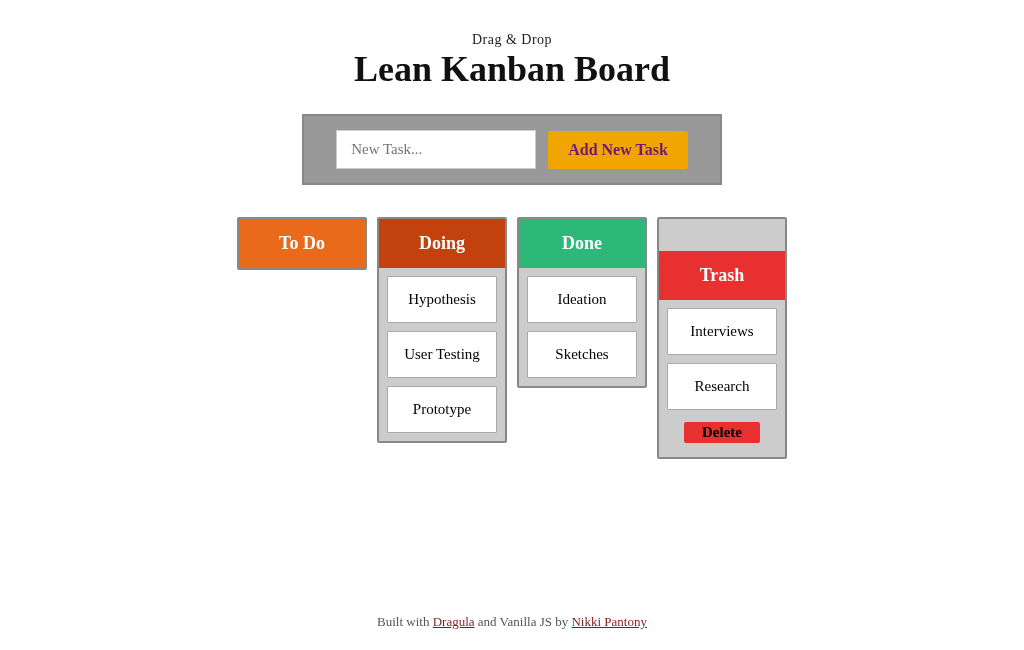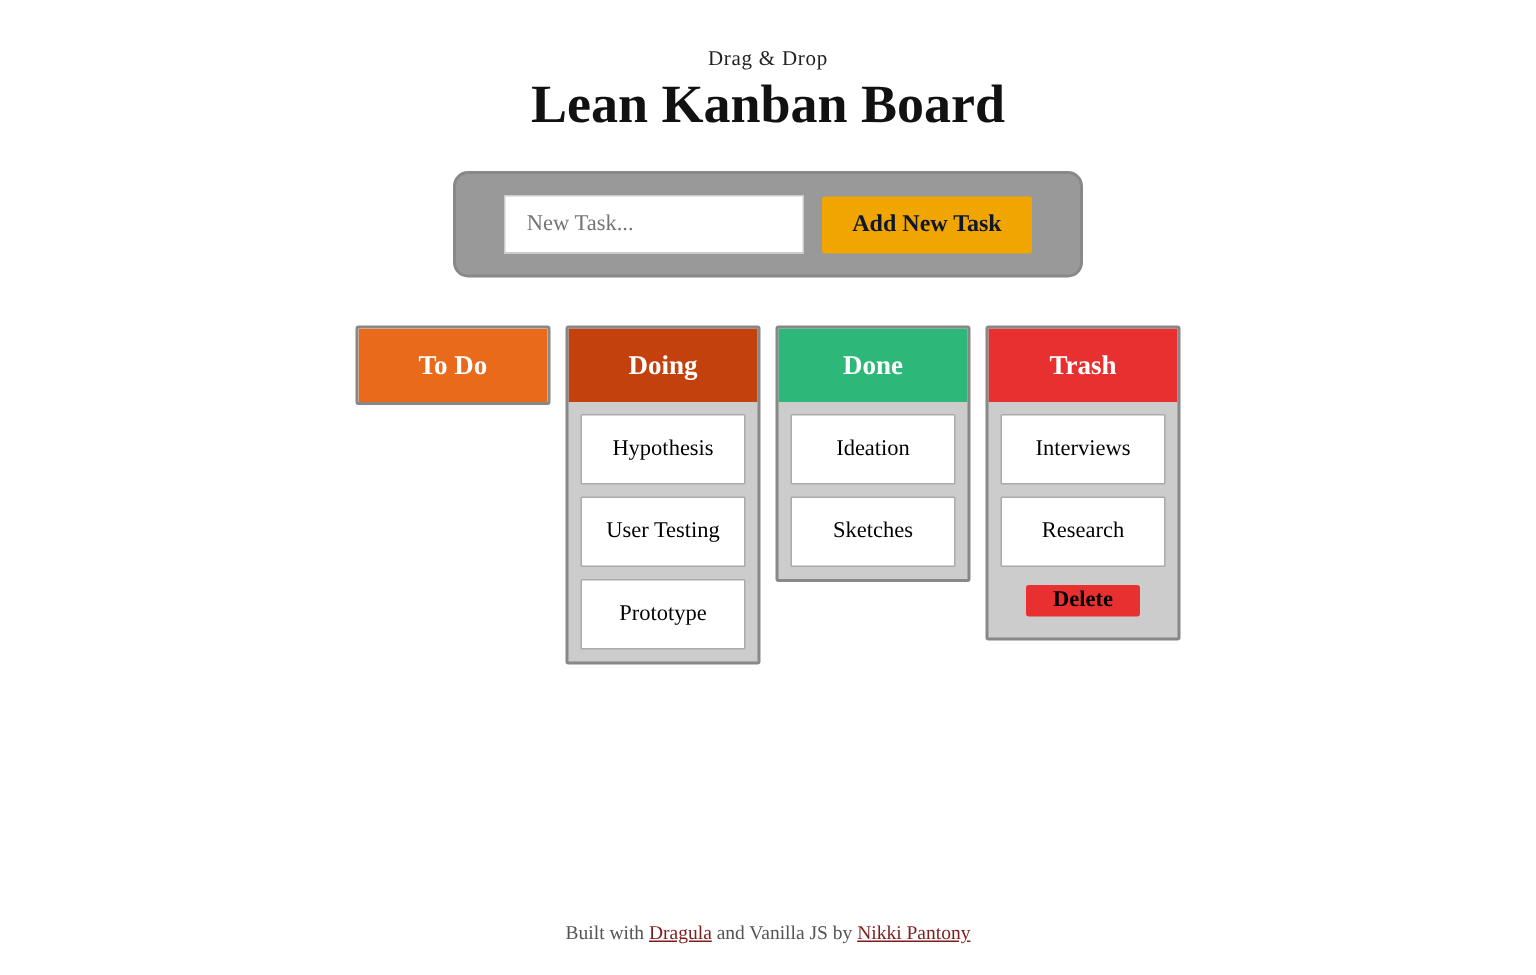--- a/index.html
+++ b/index.html
@@ -32,41 +32,41 @@
 
     .page-title {
       font-size: 36px;
       font-weight: bold;
       color: #111;
     }
 
     .add-task-container {
       background: #999;
       border: 2px solid #888;
-      border-radius: 10px;
+      border-radius: 0;
       padding: 14px 32px;
       display: flex;
       align-items: center;
       gap: 12px;
       margin-bottom: 32px;
     }
 
     .task-input {
       border: 1px solid #ccc;
       padding: 10px 14px;
       font-size: 15px;
       font-family: Georgia, serif;
       width: 200px;
       background: #fff;
       outline: none;
     }
 
     .add-task-btn {
       background: #f0a500;
-      color: #0f172a;
+      color: #701a75;
       border: none;
       padding: 10px 20px;
       font-size: 16px;
       font-weight: bold;
       font-family: Georgia, serif;
       cursor: pointer;
       border-radius: 2px;
     }
 
     .board {
@@ -89,21 +89,21 @@
       padding: 14px 8px;
       font-size: 18px;
       font-weight: bold;
       color: #fff;
       font-family: Georgia, serif;
     }
 
     .column-header.todo { background: #e86a1a; }
     .column-header.doing { background: #c2410c; }
     .column-header.done { background: #2db87a; }
-    .column-header.trash { background: #e83030; }
+    .column-header.trash { background: #e83030; margin-top: 32px; }
 
     .column-body {
       padding: 8px;
       display: flex;
       flex-direction: column;
       gap: 8px;
       min-height: 60px;
     }
 
     .task-card {

